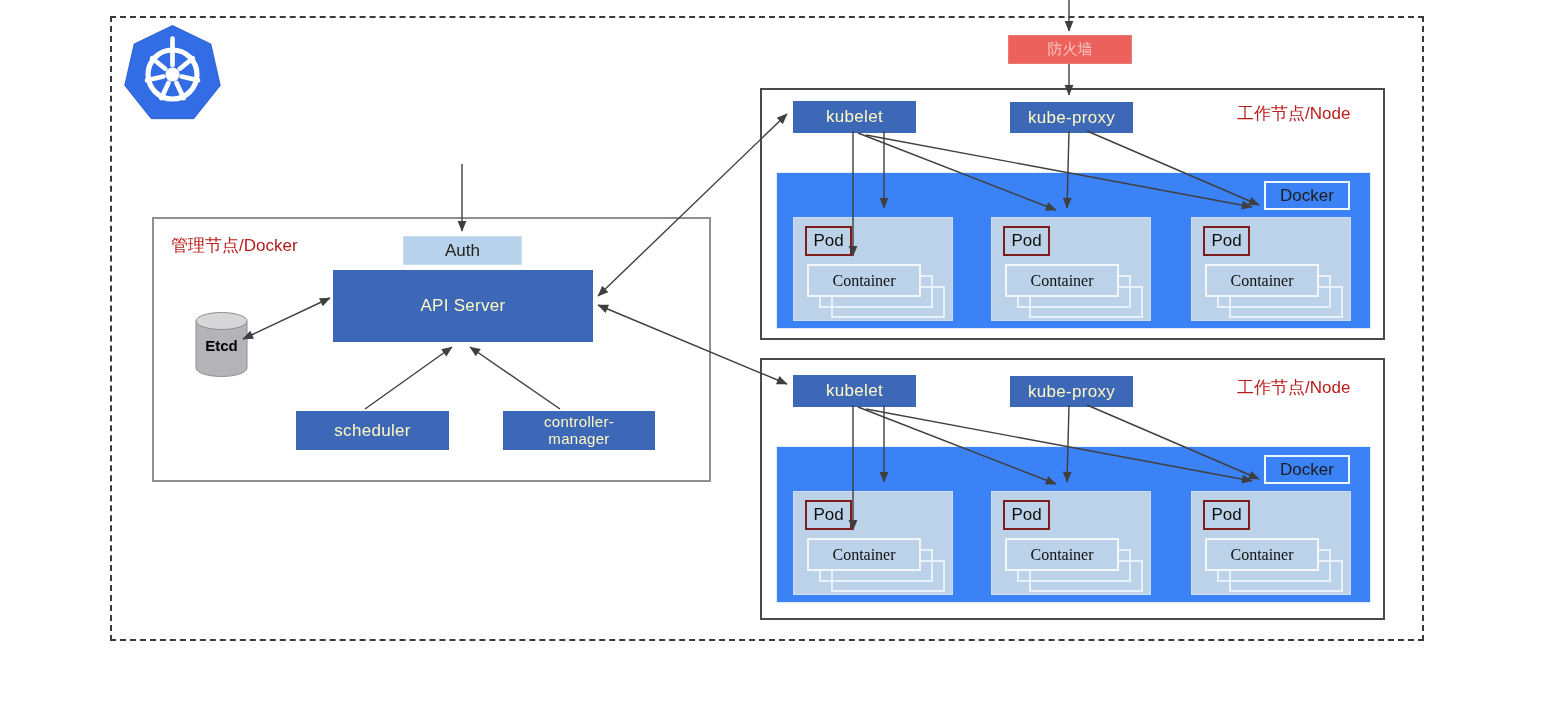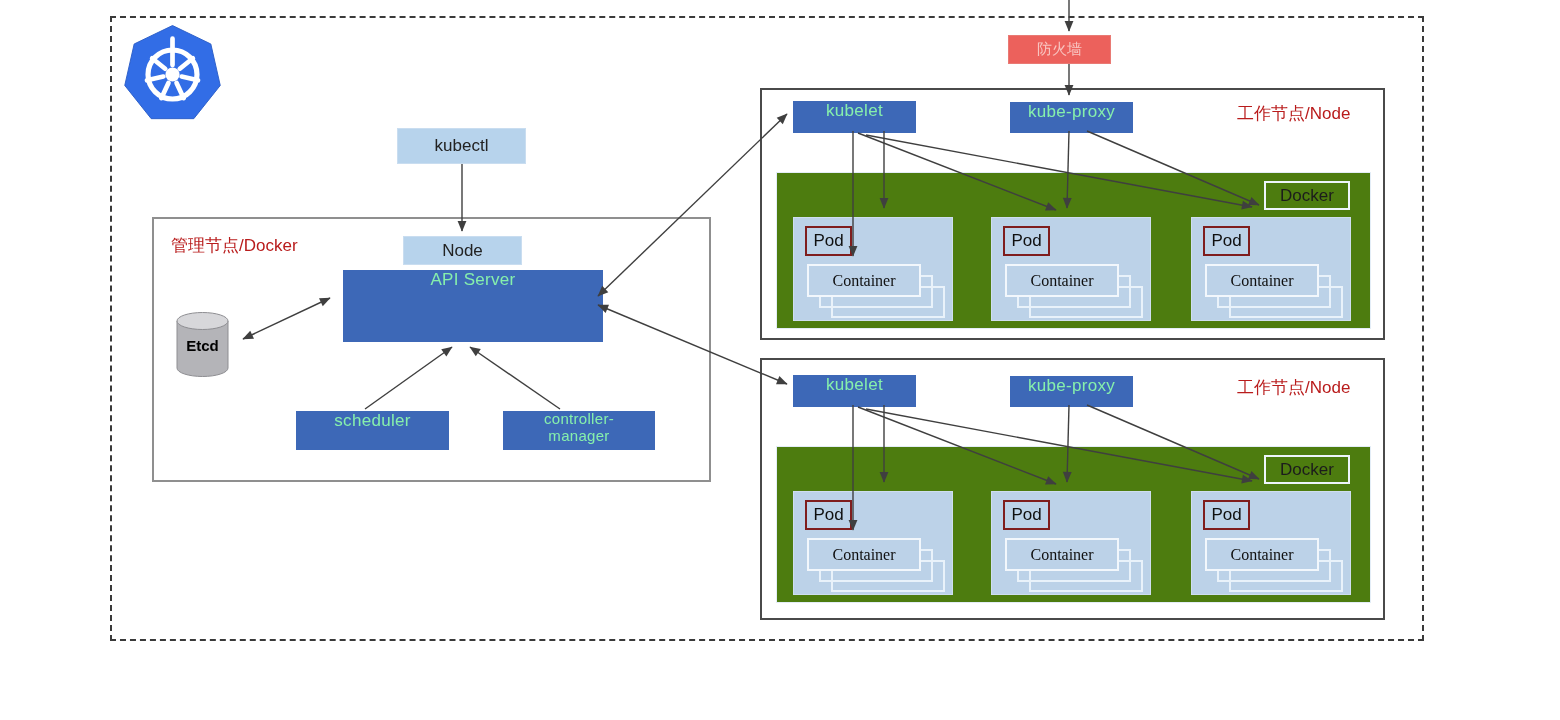--- a/index.html
+++ b/index.html
@@ -8,37 +8,37 @@
     font-family:"Liberation Sans", sans-serif;color:#1a1a1a;
   }
   .abs{position:absolute;}
   
   .cluster-border{
     left:110px;top:16px;width:1314px;height:625px;
     border:2px dashed #3a3a3a;box-sizing:border-box;background:transparent;
   }
   
   .bluebox{
-    background:#3d68b7;color:#86efac;display:flex;align-items:flex-start;justify-content:center;
+    background:#3d68b7;color:#fef9c3;display:flex;align-items:center;justify-content:center;
     font-size:17px;letter-spacing:.3px;box-sizing:border-box;text-align:center;
   }
   .lightbox{
     background:#b7d3ec;color:#222;display:flex;align-items:center;justify-content:center;
     font-size:17px;box-sizing:border-box;border:1px solid #c9ddf0;
   }
   .redbox{
     background:#ec615c;color:#f8c5c1;display:flex;align-items:center;justify-content:center;
     font-size:15px;box-sizing:border-box;border:1px solid #e97a74;
   }
   .framebox{box-sizing:border-box;background:#fff;}
   .master-frame{left:152px;top:217px;width:559px;height:265px;border:2px solid #8f8f8f;}
   .node-frame{border:2px solid #4a4a4a;width:625px;left:760px;}
   .section-label{font-size:17px;font-weight:normal;color:#b91c1c;white-space:nowrap;}
   .docker{
-    box-sizing:border-box;background:#4d7c0f;border:1px solid #e3edf7;
+    box-sizing:border-box;background:#3b82f6;border:1px solid #e3edf7;
     left:14px;width:595px;height:157px;
   }
   .docker-tag{
     position:absolute;right:20px;top:8px;width:86px;height:29px;border:2px solid #eef5fb;
     display:flex;align-items:center;justify-content:center;font-size:17px;color:#1c1c1c;box-sizing:border-box;
   }
   .pod{
     position:absolute;top:44px;width:160px;height:104px;background:#bcd2e8;
     border:1px solid #cfdeef;box-sizing:border-box;
   }
@@ -74,40 +74,37 @@
         <line x1="64.3" y1="69" x2="71.9" y2="85.1"></line>
         <line x1="55.7" y1="69" x2="48.1" y2="85.1"></line>
         <line x1="50.3" y1="62.2" x2="32.9" y2="66.1"></line>
         <line x1="52.2" y1="53.9" x2="38.4" y2="42.7"></line>
       </g>
       <circle cx="60" cy="60" r="26" fill="none" stroke="#ffffff" stroke-width="5.5"></circle>
       <circle cx="60" cy="60" r="7.5" fill="#ffffff"></circle>
     </svg>
   </div>
 
-  <div class="abs redbox" style="left:1008px;top:35px;width:103px;height:29px;">
+  <div class="abs redbox" style="left:1008px;top:35px;width:124px;height:29px;">
     <span>防火墙</span>
   </div>
 
-  <div class="abs lightbox" style="left:397px;top:128px;width:129px;height:36px;">
-    <span>kubectl</span>
-  </div>
 
   <div class="abs framebox master-frame"></div>
   <div class="abs section-label" style="left:171px;top:234px;">管理节点/Docker</div>
 
   <div class="abs lightbox" style="left:403px;top:236px;width:119px;height:29px;">
-    <span>Node</span>
-  </div>
-
-  <div class="abs bluebox" style="left:333px;top:270px;width:260px;height:72px;margin-left:10px;">
+    <span>Auth</span>
+  </div>
+
+  <div class="abs bluebox" style="left:333px;top:270px;width:260px;height:72px;">
     <span>API Server</span>
   </div>
 
-  <div class="abs" style="left:176px;top:311px;width:53px;height:68px;">
+  <div class="abs" style="left:195px;top:311px;width:53px;height:68px;">
     <svg width="53" height="68" viewBox="0 0 53 68">
       <path d="M1,10 L1,57 A25.5,8.5 0 0 0 52,57 L52,10" fill="#b4b4b8" stroke="#8e8e92" stroke-width="1"></path>
       <ellipse cx="26.5" cy="10" rx="25.5" ry="8.5" fill="#d7d7da" stroke="#8e8e92" stroke-width="1"></ellipse>
     </svg>
     <div class="abs" style="left:0;top:26px;width:53px;text-align:center;font-weight:bold;font-size:15px;color:#000;">Etcd</div>
   </div>
 
   <div class="abs bluebox" style="left:296px;top:411px;width:153px;height:39px;">
     <span>scheduler</span>
   </div>

